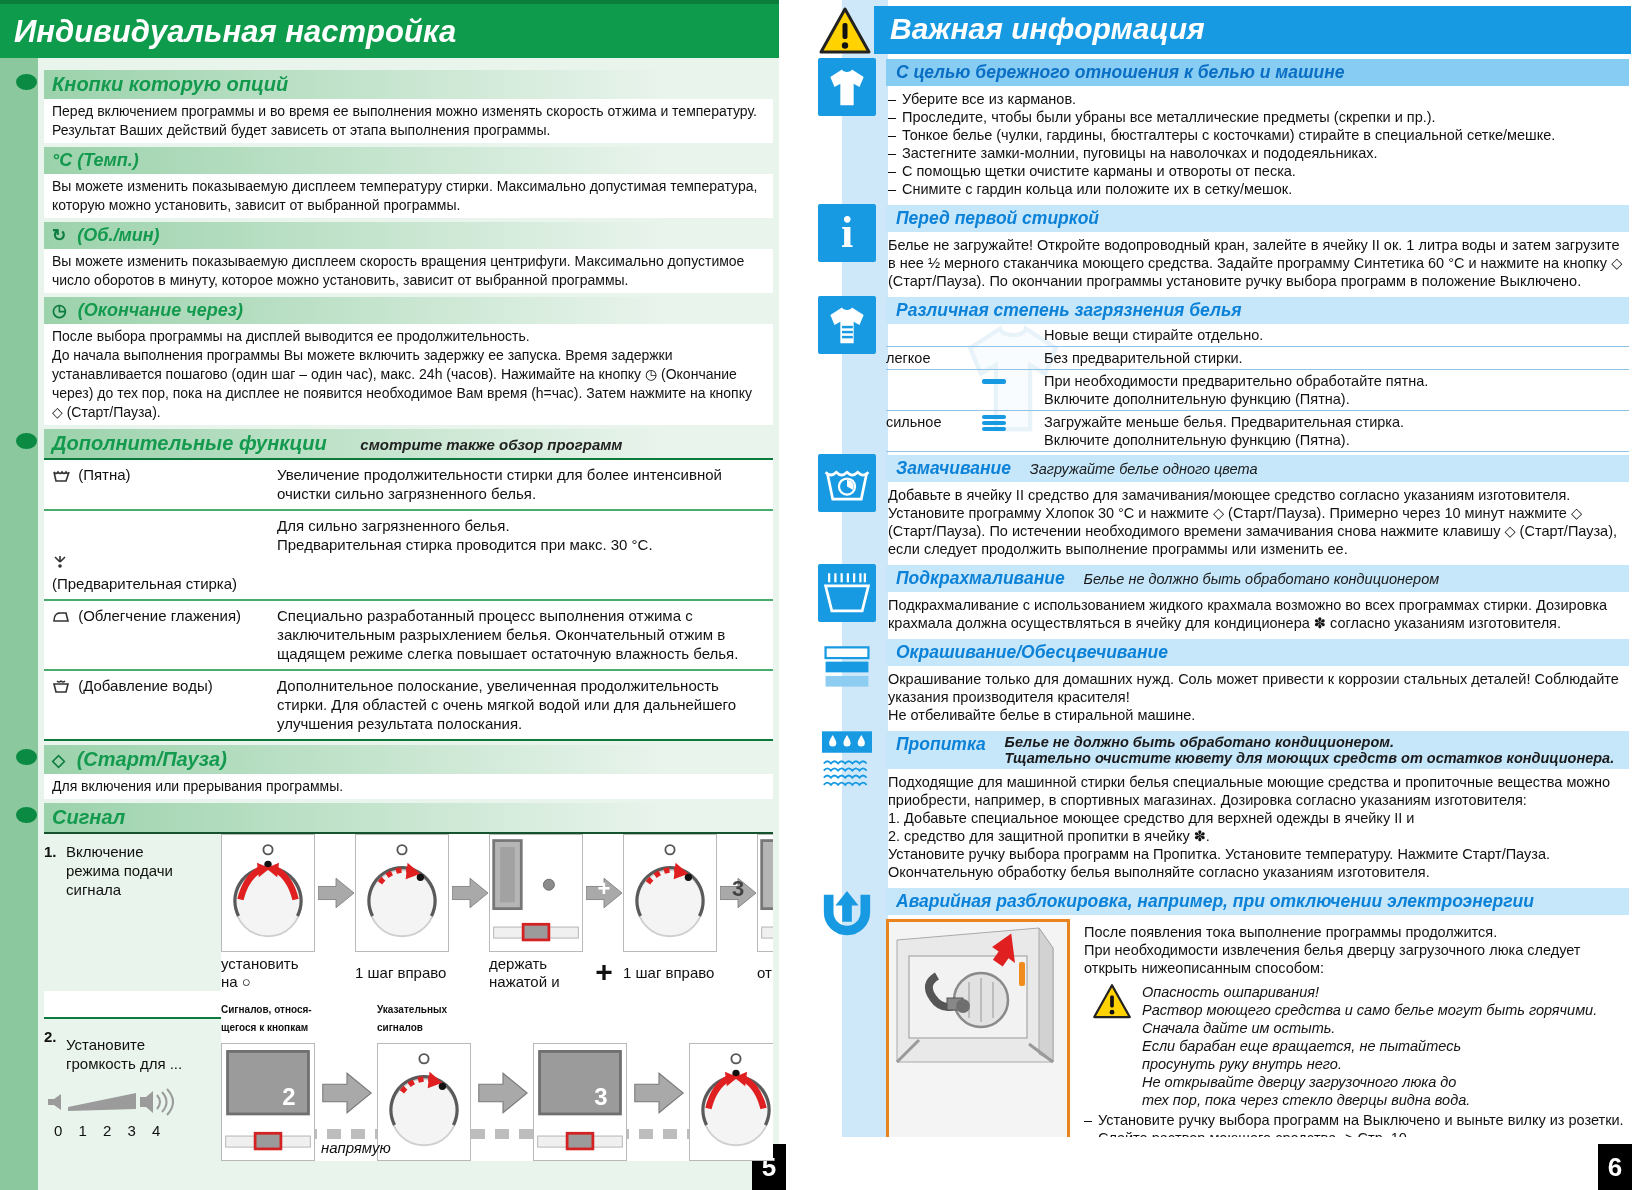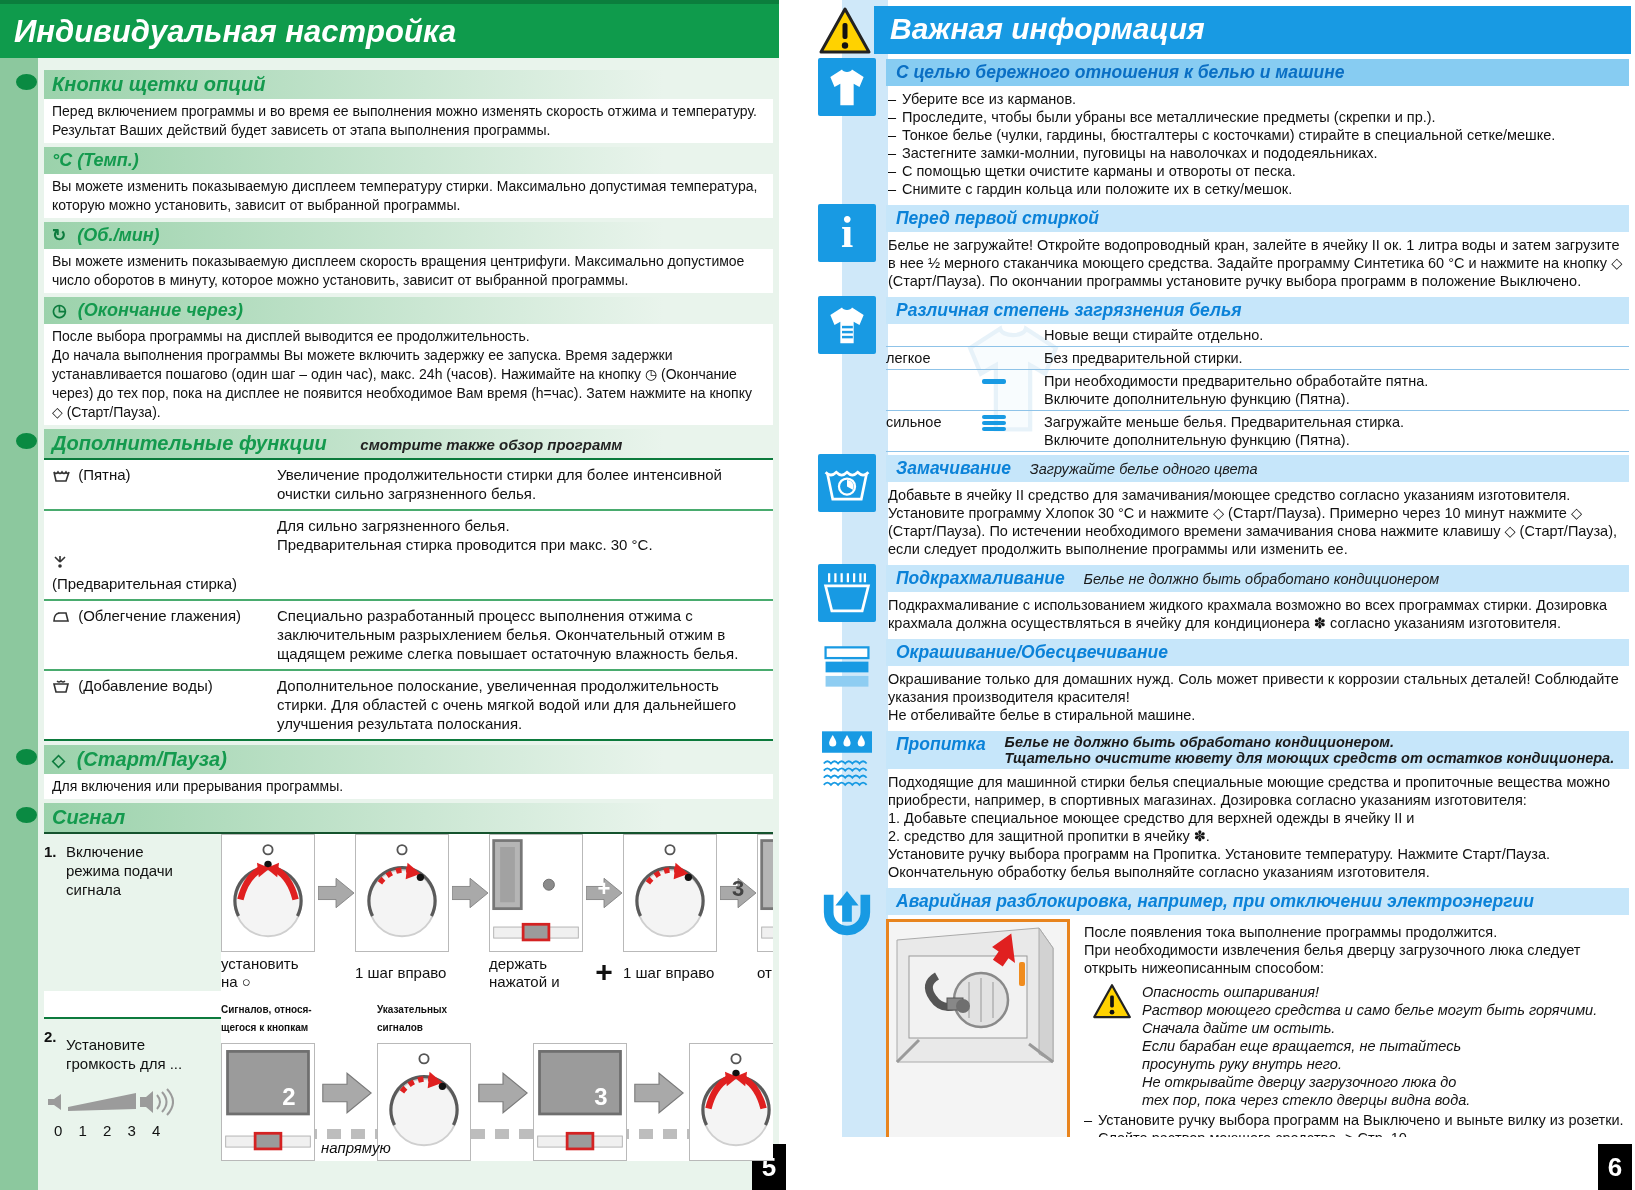--- a/index.html
+++ b/index.html
@@ -97,21 +97,21 @@
 <body>
 
 <div class="page-left">
   <div class="left-strip"></div>
   <div class="banner-left">Индивидуальная  настройка</div>
 
   <div class="content-left">
 
     <div class="gband major">
       <span class="bullet"></span>
-      <span>Кнопки  щетки  опций</span>
+      <span>Кнопки  которую  опций</span>
     </div>
     <div class="lbody">Перед включением программы и во время ее выполнения можно изменять скорость отжима и температуру. Результат Ваших действий будет зависеть от этапа выполнения программы.</div>
 
     <div class="gband minor">
       <span>°C  (Темп.)</span>
     </div>
     <div class="lbody">Вы можете изменить показываемую дисплеем температуру стирки. Максимально допустимая температура, которую можно установить, зависит от выбранной программы.</div>
 
     <div class="gband minor">
       <span class="gicon">↻</span>

